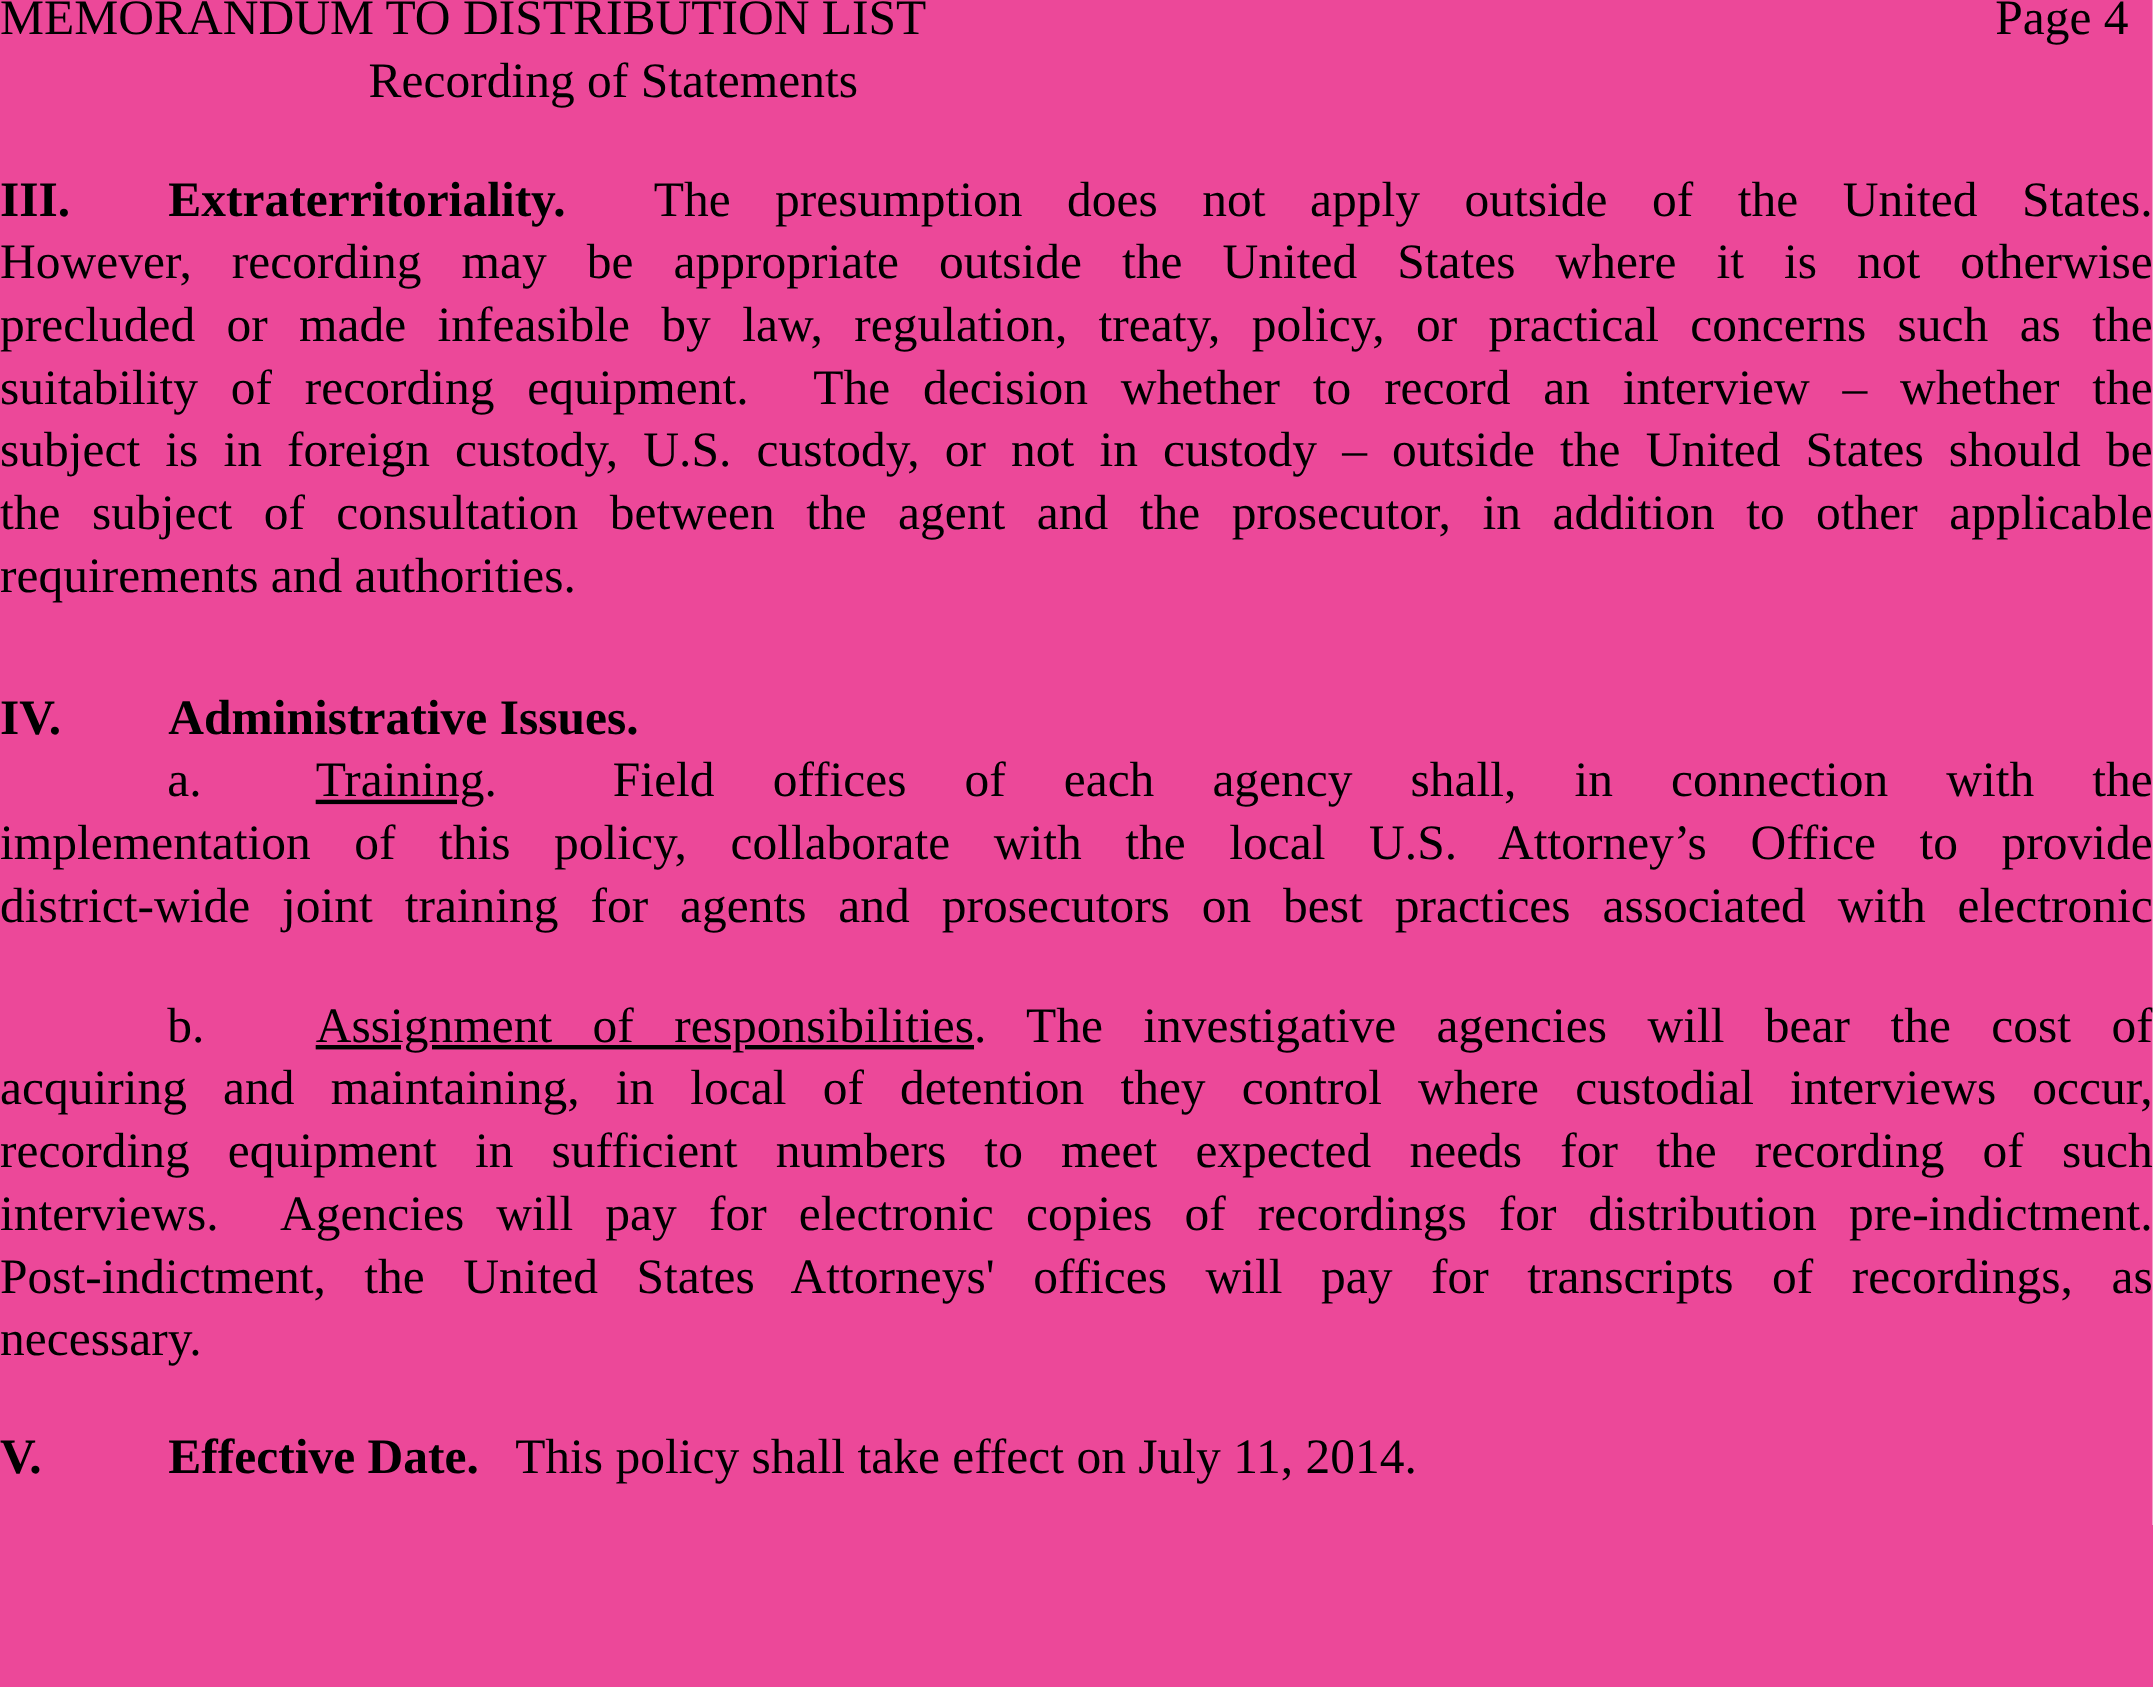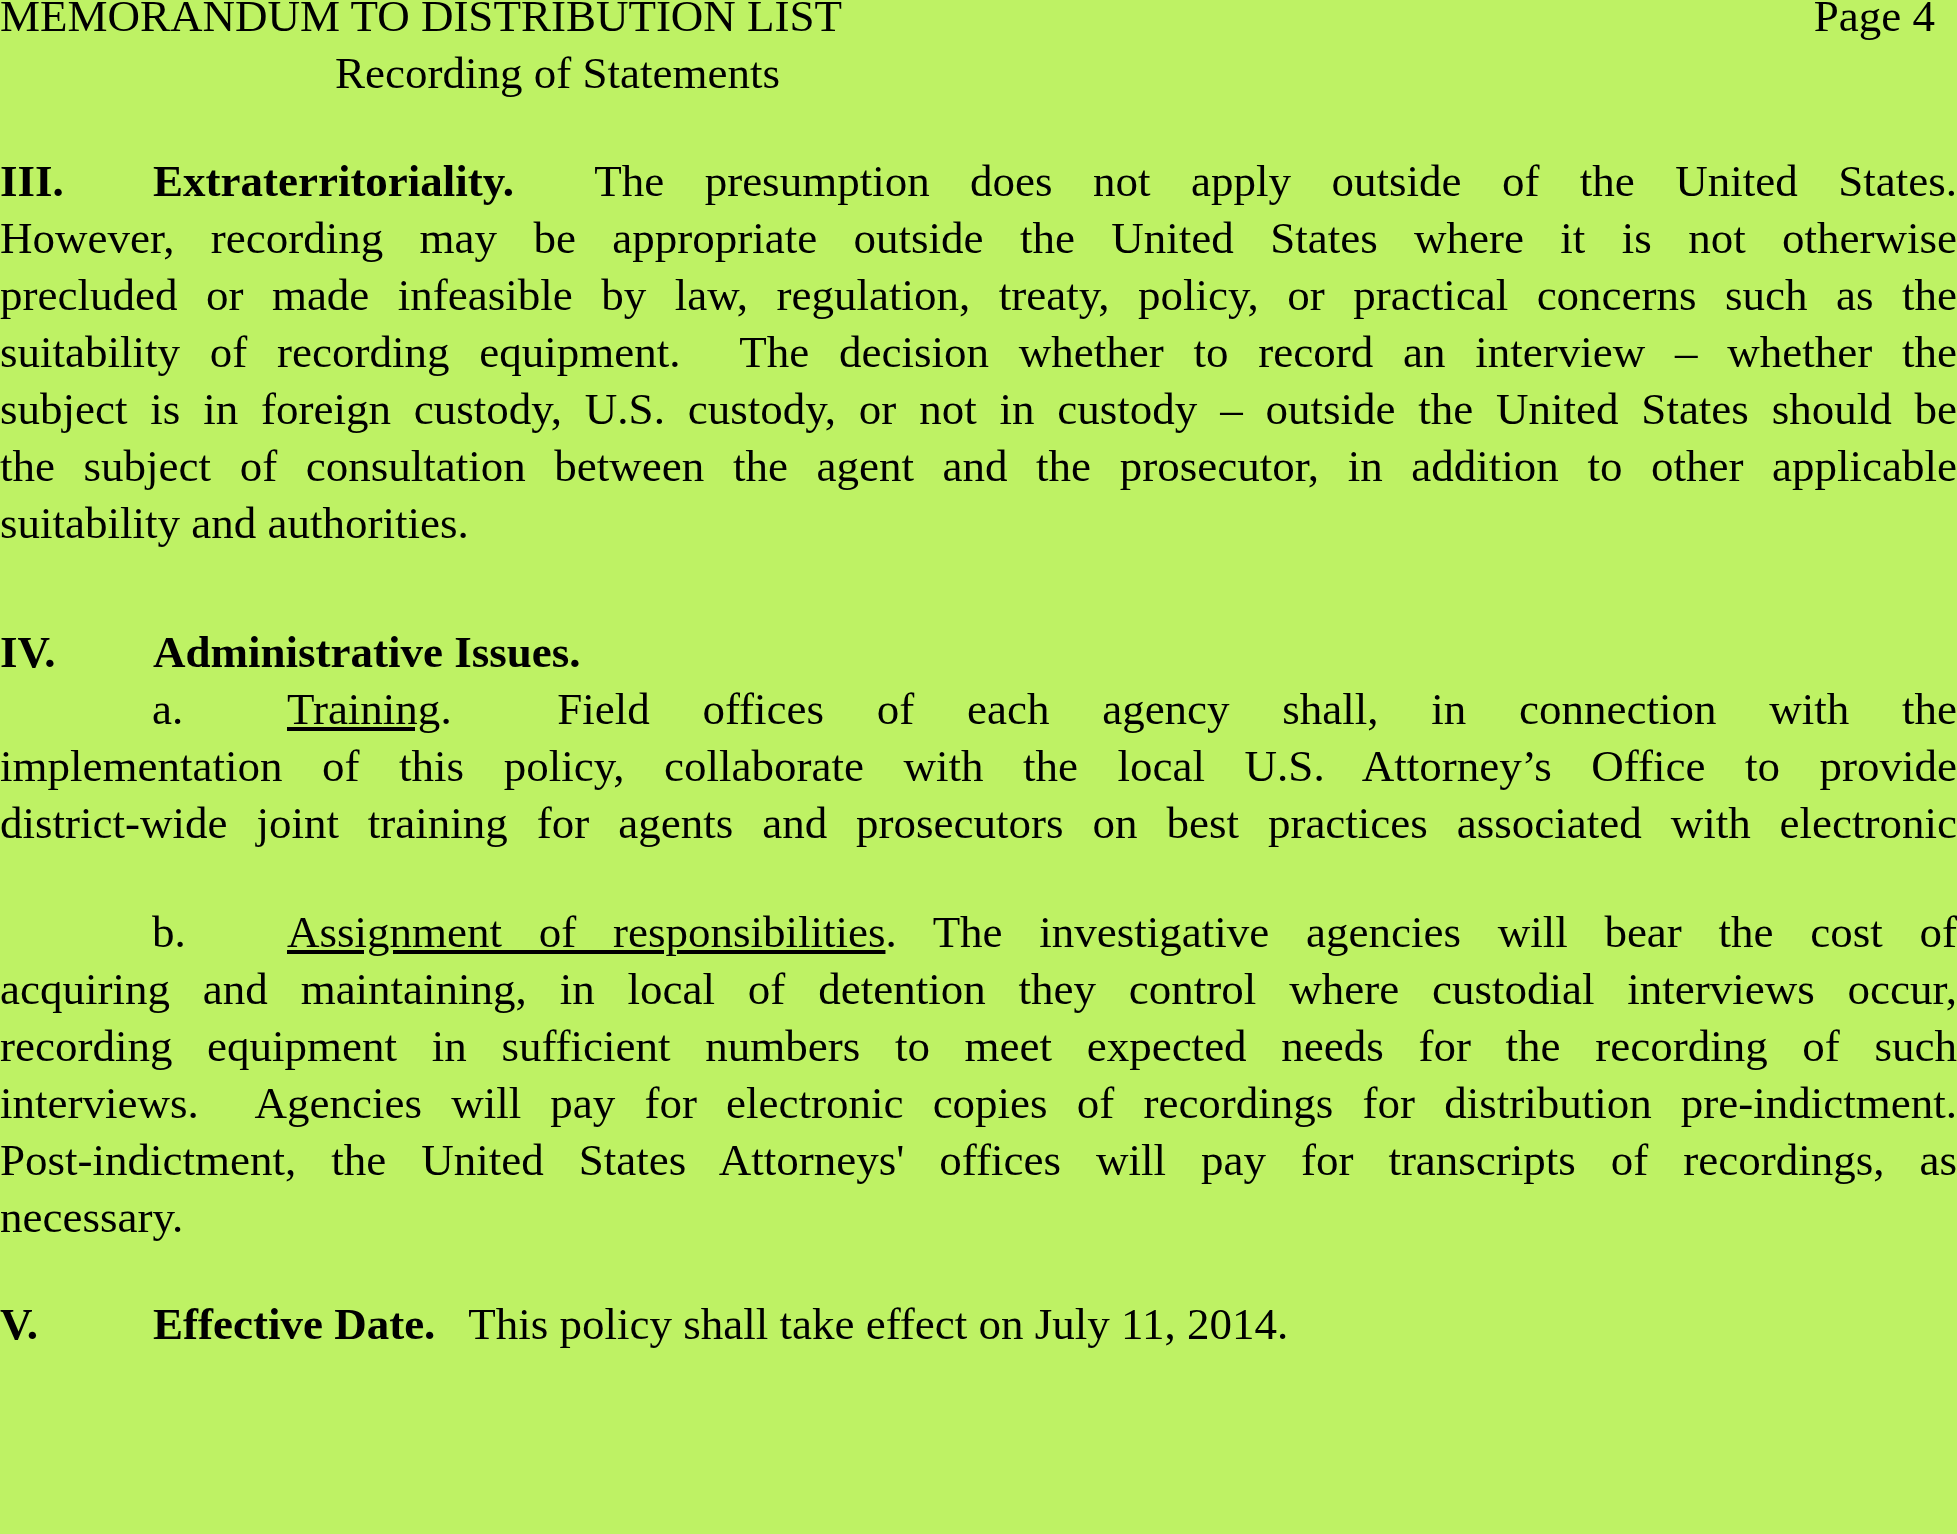--- a/index.html
+++ b/index.html
@@ -4,21 +4,21 @@
 <style>
   html, body {
     margin: 0;
     padding: 0;
     background: #ffffff;
   }
   .page {
     position: relative;
     width: 1957px;
     height: 1534px;
-    background: #bef264;
+    background: #ec4899;
     color: #000000;
     overflow: hidden;
   }
   .doc {
     font-family: "Liberation Serif", "DejaVu Serif", serif;
     font-size: 45px;
     line-height: 57px;
     margin-top: -12px;
   }
   .b { font-weight: bold; }
@@ -61,21 +61,21 @@
     </div>
 
     <div id="doc-body">
         <div class="para p-sec3">
           <div class="line just"><span class="secnum b">III.</span><span class="b">Extraterritoriality.</span><span>&nbsp; The presumption does not apply outside of the United States.</span></div>
           <div class="line just"><span>However, recording may be appropriate outside the United States where it is not otherwise</span></div>
           <div class="line just"><span>precluded or made infeasible by law, regulation, treaty, policy, or practical concerns such as the</span></div>
           <div class="line just"><span>suitability of recording equipment.&nbsp; The decision whether to record an interview – whether the</span></div>
           <div class="line just"><span>subject is in foreign custody, U.S. custody, or not in custody – outside the United States should be</span></div>
           <div class="line just"><span>the subject of consultation between the agent and the prosecutor, in addition to other applicable</span></div>
-          <div class="line"><span>suitability and authorities.</span></div>
+          <div class="line"><span>requirements and authorities.</span></div>
         </div>
         <div class="para p-sec4h">
           <div class="line"><span class="secnum b">IV.</span><span class="b">Administrative Issues.</span></div>
         </div>
         <div class="para p-a">
           <div class="line just"><span class="indent"></span><span class="subnum">a.</span><span class="u">Training</span><span>.&nbsp; Field offices of each agency shall, in connection with the</span></div>
           <div class="line just"><span>implementation of this policy, collaborate with the local U.S. Attorney’s Office to provide</span></div>
           <div class="line just"><span>district-wide joint training for agents and prosecutors on best practices associated with electronic</span></div>
         </div>
         <div class="para p-b">

